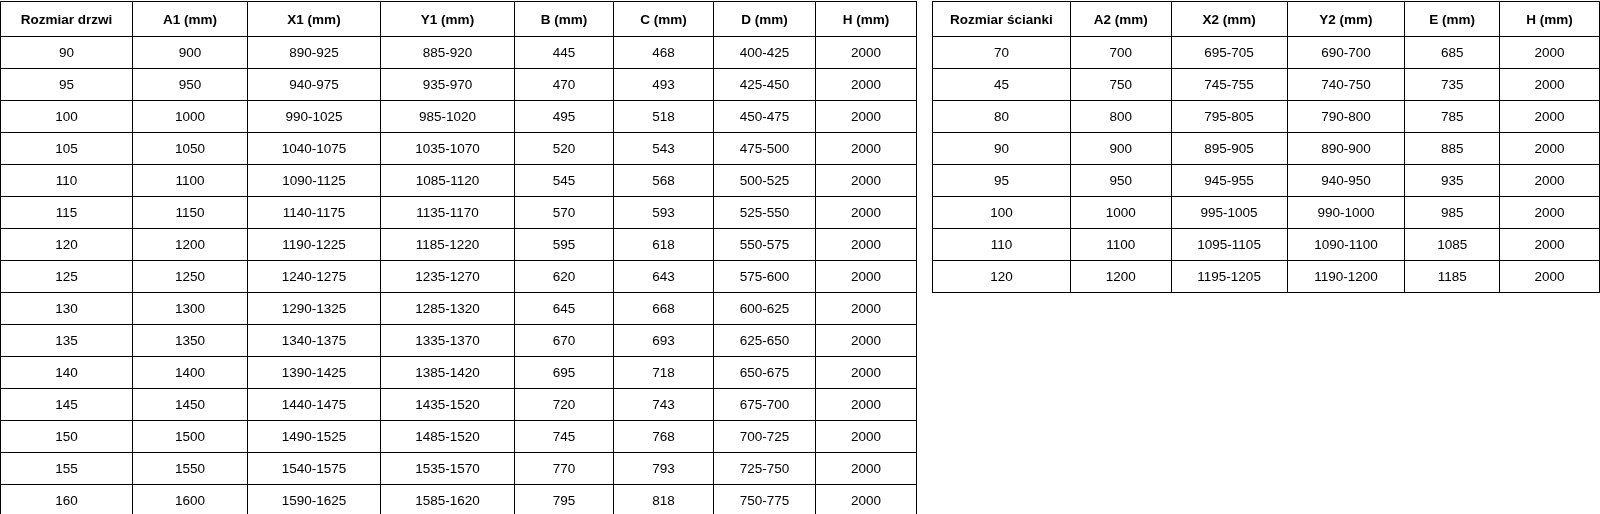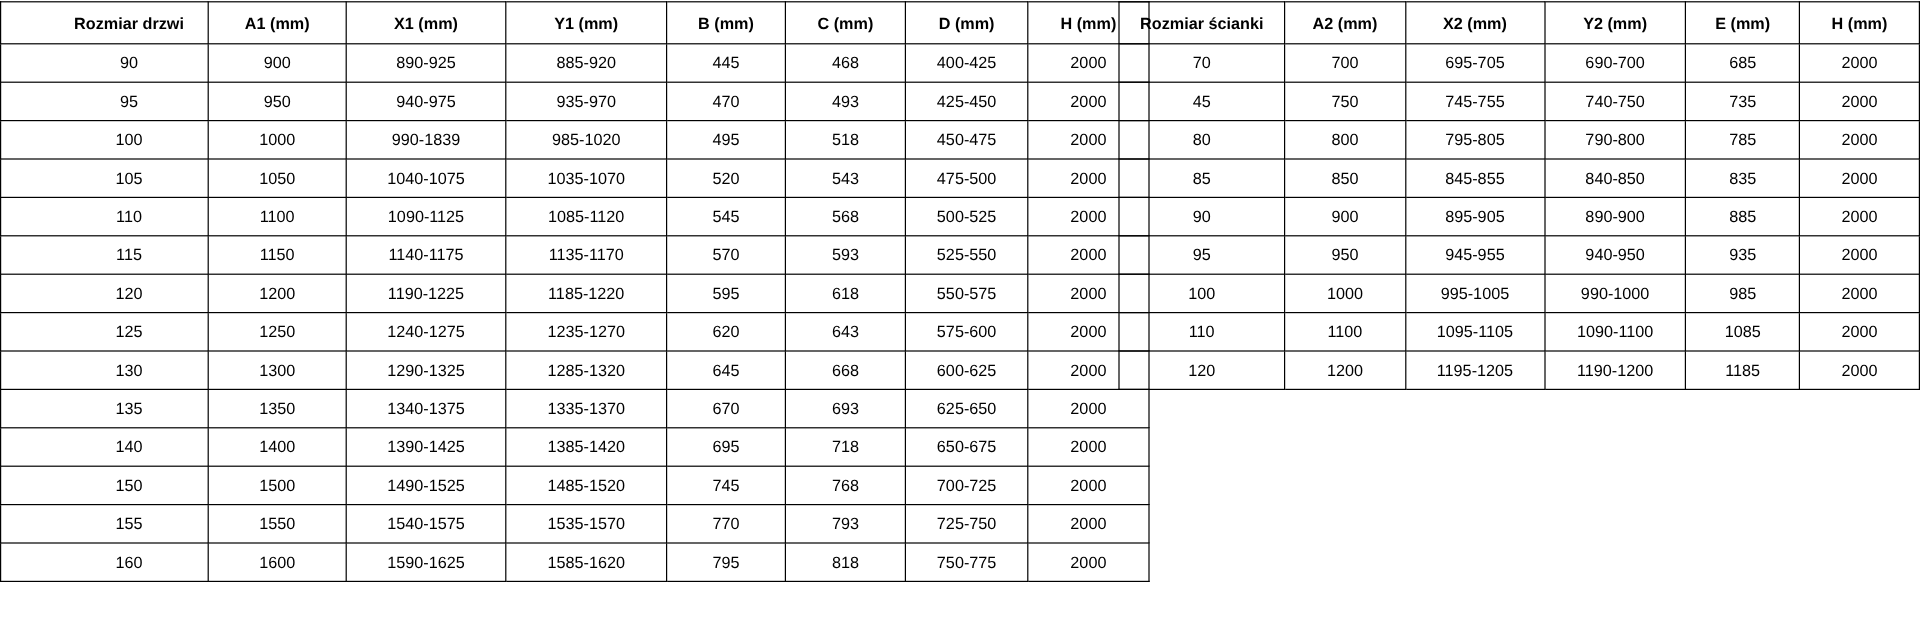--- a/index.html
+++ b/index.html
@@ -42,21 +42,21 @@
   }
   table.data-table th {
     font-weight: bold;
     height: 34px;
   }
   table.data-table td {
     font-weight: normal;
   }
 
   
-  #doors-table th:nth-child(1), #doors-table td:nth-child(1) { width: 131px; padding-left: 41px; }
+  #doors-table th:nth-child(1), #doors-table td:nth-child(1) { width: 131px; }
   #doors-table th:nth-child(2), #doors-table td:nth-child(2) { width: 114px; }
   #doors-table th:nth-child(3), #doors-table td:nth-child(3) { width: 132px; text-align: center; }
   #doors-table th:nth-child(4), #doors-table td:nth-child(4) { width: 133px; }
   #doors-table th:nth-child(5), #doors-table td:nth-child(5) { width: 98px; margin-left: 42px; }
   #doors-table th:nth-child(6), #doors-table td:nth-child(6) { width: 99px; }
   #doors-table th:nth-child(7), #doors-table td:nth-child(7) { width: 101px; }
   #doors-table th:nth-child(8), #doors-table td:nth-child(8) { width: 100px; }
 
   
   #walls-table th:nth-child(1), #walls-table td:nth-child(1) { width: 137px; }
@@ -102,21 +102,21 @@
             <td>940-975</td>
             <td>935-970</td>
             <td>470</td>
             <td>493</td>
             <td>425-450</td>
             <td>2000</td>
           </tr>
           <tr>
             <td>100</td>
             <td>1000</td>
-            <td>990-1839</td>
+            <td>990-1025</td>
             <td>985-1020</td>
             <td>495</td>
             <td>518</td>
             <td>450-475</td>
             <td>2000</td>
           </tr>
           <tr>
             <td>105</td>
             <td>1050</td>
             <td>1040-1075</td>
@@ -187,20 +187,30 @@
             <td>2000</td>
           </tr>
           <tr>
             <td>140</td>
             <td>1400</td>
             <td>1390-1425</td>
             <td>1385-1420</td>
             <td>695</td>
             <td>718</td>
             <td>650-675</td>
+            <td>2000</td>
+          </tr>
+          <tr>
+            <td>145</td>
+            <td>1450</td>
+            <td>1440-1475</td>
+            <td>1435-1520</td>
+            <td>720</td>
+            <td>743</td>
+            <td>675-700</td>
             <td>2000</td>
           </tr>
           <tr>
             <td>150</td>
             <td>1500</td>
             <td>1490-1525</td>
             <td>1485-1520</td>
             <td>745</td>
             <td>768</td>
             <td>700-725</td>
@@ -261,28 +271,20 @@
           </tr>
           <tr>
             <td>80</td>
             <td>800</td>
             <td>795-805</td>
             <td>790-800</td>
             <td>785</td>
             <td>2000</td>
           </tr>
           <tr>
-            <td>85</td>
-            <td>850</td>
-            <td>845-855</td>
-            <td>840-850</td>
-            <td>835</td>
-            <td>2000</td>
-          </tr>
-          <tr>
             <td>90</td>
             <td>900</td>
             <td>895-905</td>
             <td>890-900</td>
             <td>885</td>
             <td>2000</td>
           </tr>
           <tr>
             <td>95</td>
             <td>950</td>

